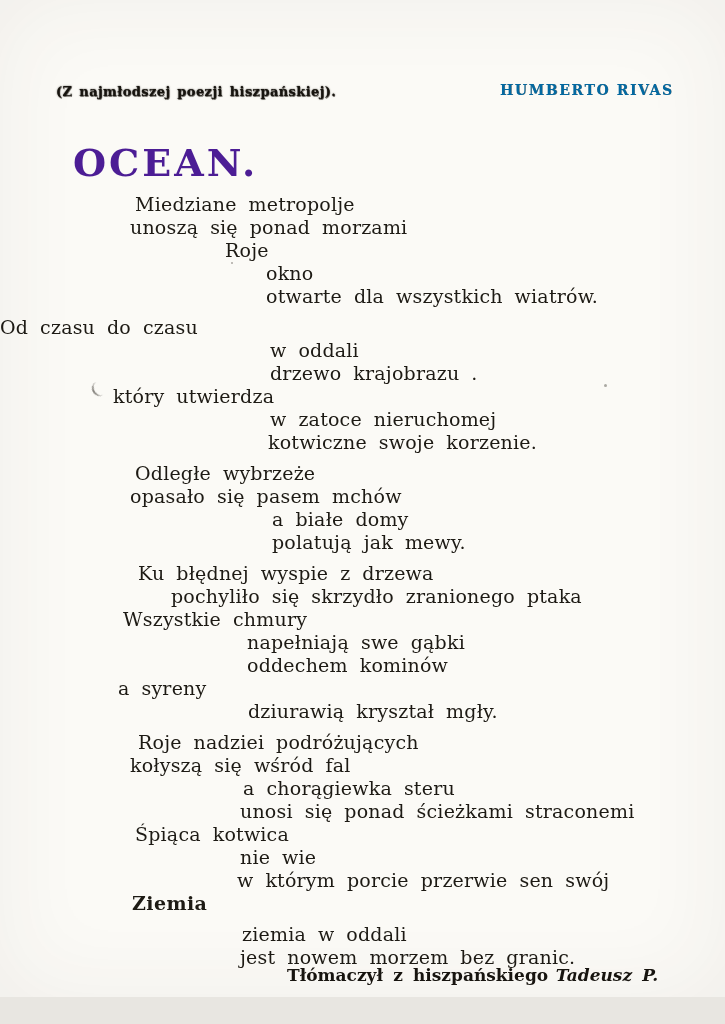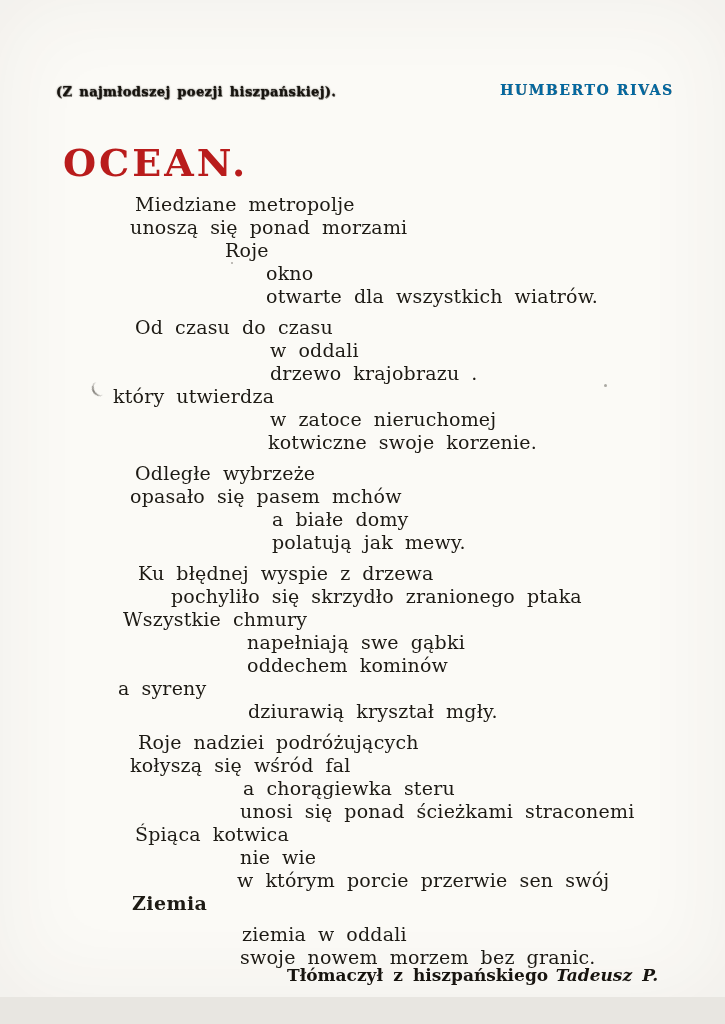--- a/index.html
+++ b/index.html
@@ -21,23 +21,23 @@
     text-shadow: 0 0 1.6px rgba(25,20,14,0.85), 0.5px 0.5px 0 rgba(25,20,14,0.5);
     word-spacing:0.15em;
   }
   .header-right {
     position:absolute; left:500px; top:82px;
     font-size:14px; font-weight:bold; letter-spacing:1.6px;
     color:#0369a1;
     text-shadow: 0.4px 0.4px 0 rgba(25,20,14,0.55);
   }
   .title {
-    position:absolute; left:63px; top:140px;
+    position:absolute; left:73px; top:140px;
     font-size:38px; font-weight:bold; letter-spacing:3px;
-    color:#b91c1c;
+    color:#4c1d95;
   }
   .poem { position:absolute; left:0; top:193px; width:725px; }
   .stanza { margin-bottom:8px; }
   .poem-line {
     font-size:19px; line-height:23px;
     white-space:pre;
     word-spacing:0.3em;
     letter-spacing:0.2px;
     color:#1d1a14;
   }
@@ -74,21 +74,21 @@
 
   <div class="poem">
       <div class="stanza">
         <div class="poem-line" style="padding-left: 135px;">Miedziane metropolje</div>
         <div class="poem-line" style="padding-left: 130px;">unoszą się ponad morzami</div>
         <div class="poem-line" style="padding-left: 225px;">Roje</div>
         <div class="poem-line" style="padding-left: 266px;">okno</div>
         <div class="poem-line" style="padding-left: 266px;">otwarte dla wszystkich wiatrów.</div>
       </div>
       <div class="stanza">
-        <div class="poem-line" style="padding-left: 135px;">Od czasu do czasu</div>
+        <div class="poem-line" style="">Od czasu do czasu</div>
         <div class="poem-line" style="padding-left: 270px;">w oddali</div>
         <div class="poem-line" style="padding-left: 270px;">drzewo krajobrazu .</div>
         <div class="poem-line" style="padding-left: 113px;">który utwierdza</div>
         <div class="poem-line" style="padding-left: 270px;">w zatoce nieruchomej</div>
         <div class="poem-line" style="padding-left: 268px;">kotwiczne swoje korzenie.</div>
       </div>
       <div class="stanza">
         <div class="poem-line" style="padding-left: 135px;">Odległe wybrzeże</div>
         <div class="poem-line" style="padding-left: 130px;">opasało się pasem mchów</div>
         <div class="poem-line" style="padding-left: 272px;">a białe domy</div>
@@ -108,21 +108,21 @@
         <div class="poem-line" style="padding-left: 130px;">kołyszą się wśród fal</div>
         <div class="poem-line" style="padding-left: 243px;">a chorągiewka steru</div>
         <div class="poem-line" style="padding-left: 240px;">unosi się ponad ścieżkami straconemi</div>
         <div class="poem-line" style="padding-left: 135px;">Śpiąca kotwica</div>
         <div class="poem-line" style="padding-left: 240px;">nie wie</div>
         <div class="poem-line" style="padding-left: 237px;">w którym porcie przerwie sen swój</div>
         <div class="poem-line bold" style="padding-left: 132px;">Ziemia</div>
       </div>
       <div class="stanza">
         <div class="poem-line" style="padding-left: 242px;">ziemia w oddali</div>
-        <div class="poem-line" style="padding-left: 240px;">swoje nowem morzem bez granic.</div>
+        <div class="poem-line" style="padding-left: 240px;">jest nowem morzem bez granic.</div>
       </div>
     </div>
 
   <div class="smudge"></div>
   <div class="speck s1"></div>
   <div class="speck s2"></div>
   <div class="speck s3"></div>
 
   <div class="footer">
     <span>Tłómaczył z hiszpańskiego</span><span class="translator">Tadeusz P.</span>

